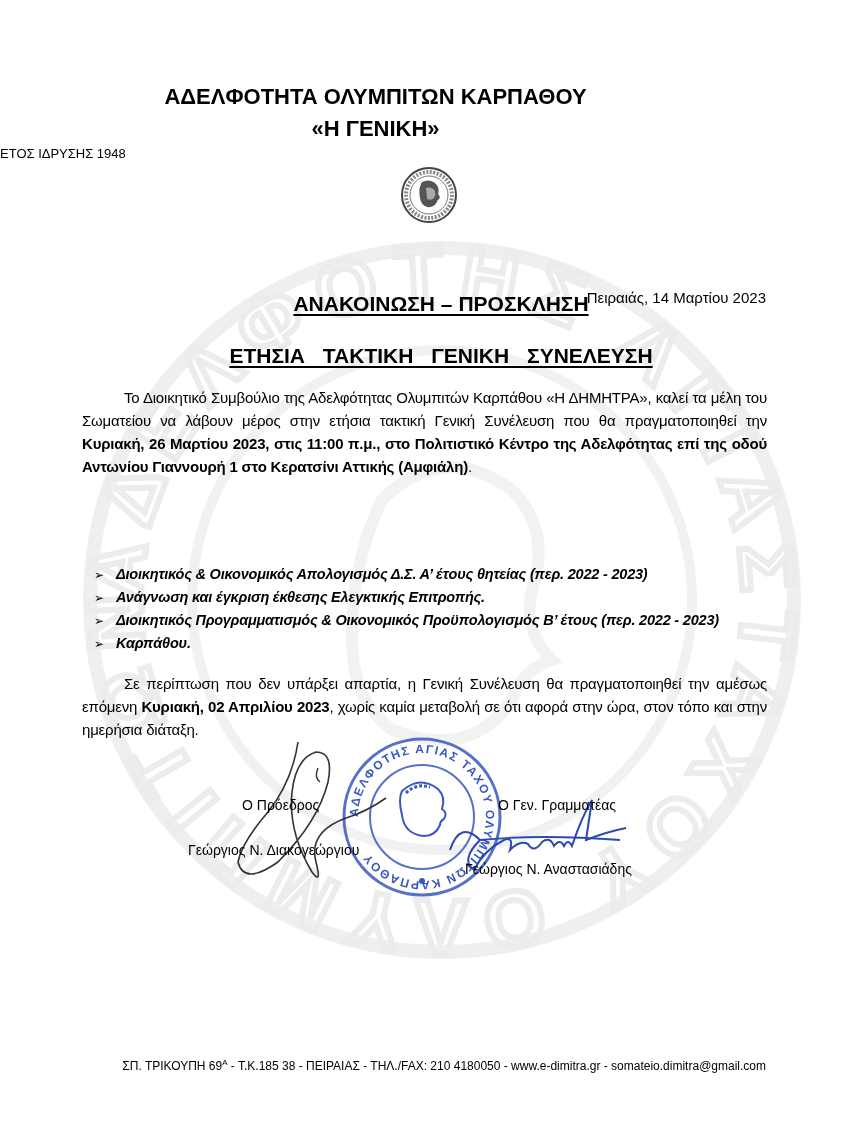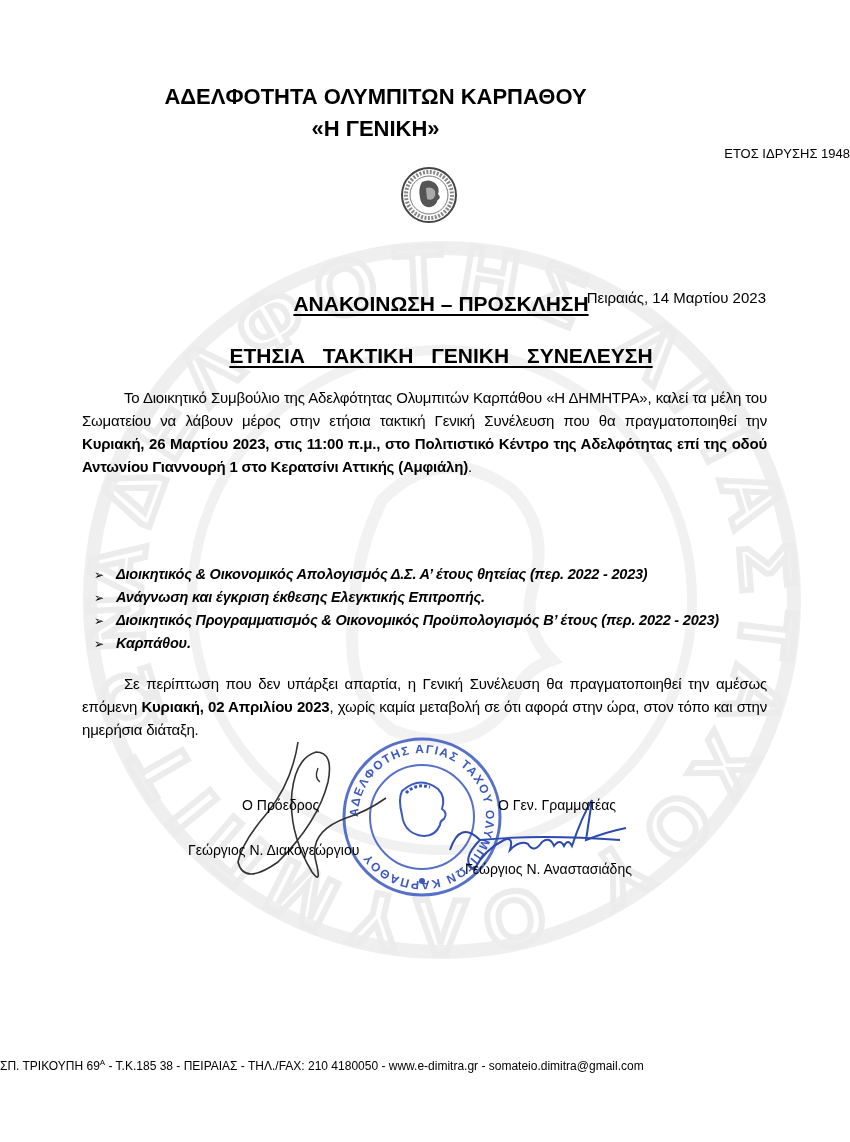--- a/index.html
+++ b/index.html
@@ -5,21 +5,21 @@
   html, body { margin: 0; padding: 0; background: #ffffff; }
   body { width: 850px; height: 1142px; position: relative; overflow: hidden;
          font-family: "Liberation Sans", "DejaVu Sans", sans-serif; color: #000; }
   .page { position: absolute; left: 0; top: 0; width: 850px; height: 1142px; }
 
   .watermark { position: absolute; left: 82px; top: 240px; width: 720px; height: 720px; }
 
   .org-title { position: absolute; left: 0; width: 751px; text-align: center; font-weight: bold; font-size: 22px; }
   .org-title.l1 { top: 84px; }
   .org-title.l2 { top: 116px; }
-  .founded { position: absolute; left: 0; width: 850px; top: 146px; text-align: right; font-size: 13px; }
+  .founded { position: absolute; left: 0; width: 850px; top: 146px; text-align: left; font-size: 13px; }
   .logo { position: absolute; left: 392px; top: 166px; width: 74px; height: 58px; }
 
   .date-line { position: absolute; right: 84px; top: 245px; font-size: 15px; margin-top: 44px; }
 
   .heading { position: absolute; left: 16px; width: 850px; text-align: center; font-weight: bold;
              font-size: 21px; text-decoration: underline; text-underline-offset: 3px; }
   .heading.h1 { top: 292px; }
   .heading.h2 { top: 344px; word-spacing: 12px; }
 
   .para { position: absolute; left: 82px; width: 685px; font-size: 15px; line-height: 23px;
@@ -38,21 +38,21 @@
   .sig-pres-title { left: 242px; top: 797px; }
   .sig-sec-title { left: 498px; top: 797px; }
   .sig-pres-name { left: 188px; top: 842px; }
   .sig-sec-name { left: 465px; top: 861px; }
 
   .stamp { position: absolute; left: 340px; top: 735px; width: 165px; height: 165px; }
   .signature { position: absolute; }
   .sig1 { left: 228px; top: 738px; width: 160px; height: 150px; }
   .sig2 { left: 440px; top: 790px; width: 190px; height: 90px; }
 
-  .footer { position: absolute; left: 0; width: 766px; top: 1058px; text-align: left; font-size: 12px; }
+  .footer { position: absolute; left: 0; width: 766px; top: 1058px; text-align: right; font-size: 12px; }
   .footer sup { font-size: 8px; }
 </style>
 </head>
 <body>
 
 <div class="page">
 
   <svg class="watermark" viewBox="0 0 720 720">
     <circle cx="360" cy="360" r="352" fill="none" stroke="#efefef" stroke-width="14"></circle>
     <circle cx="360" cy="360" r="250" fill="none" stroke="#f1f1f1" stroke-width="10"></circle>

